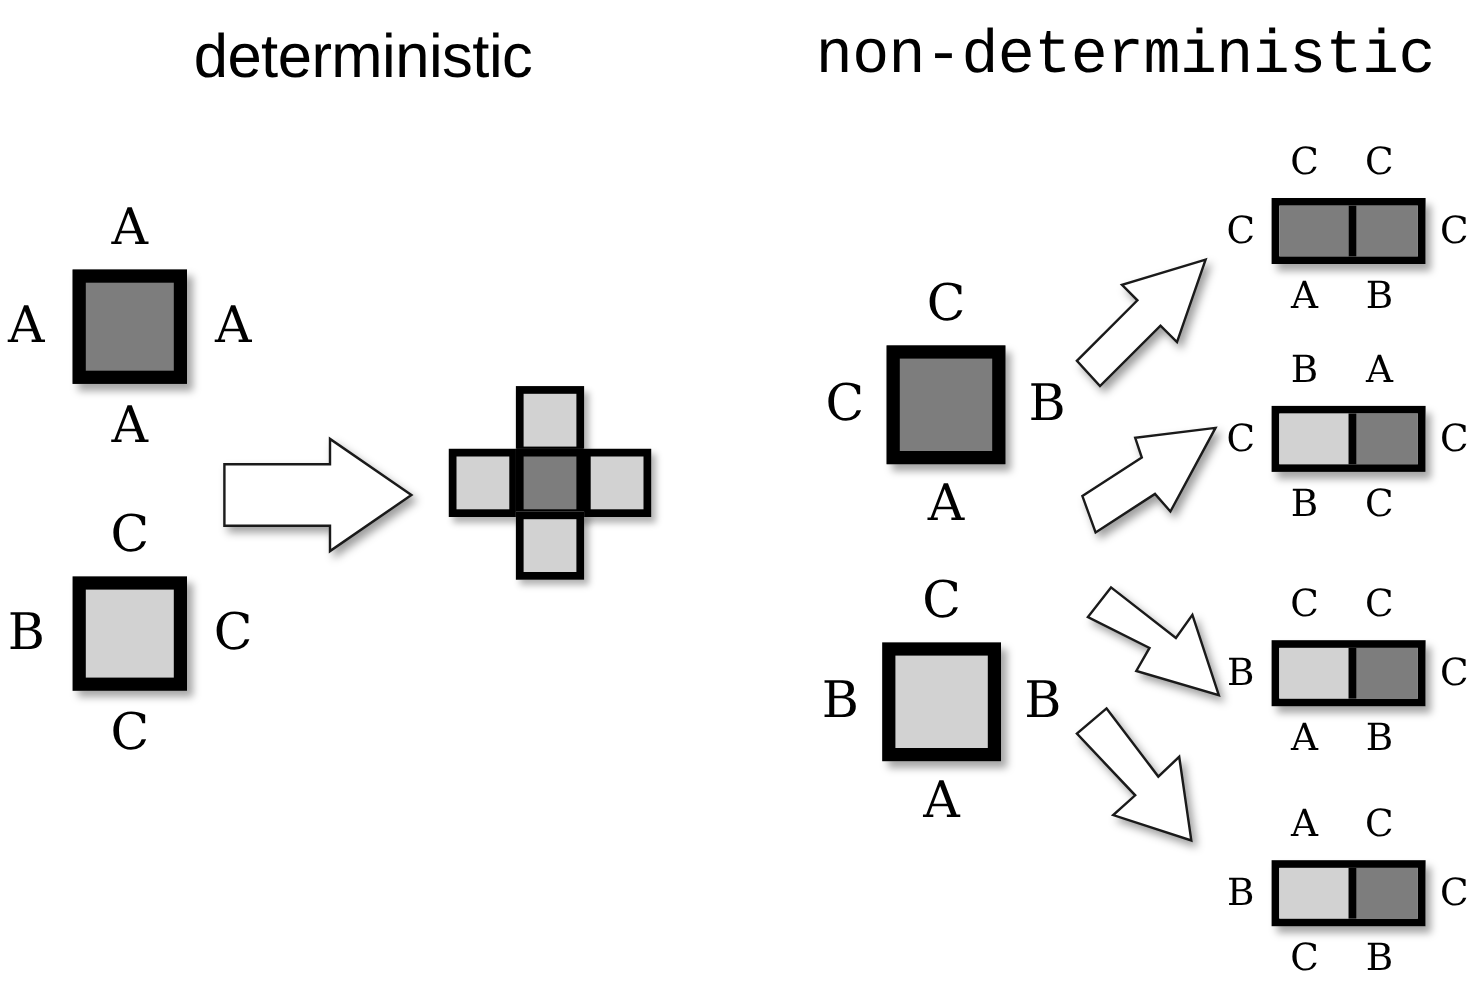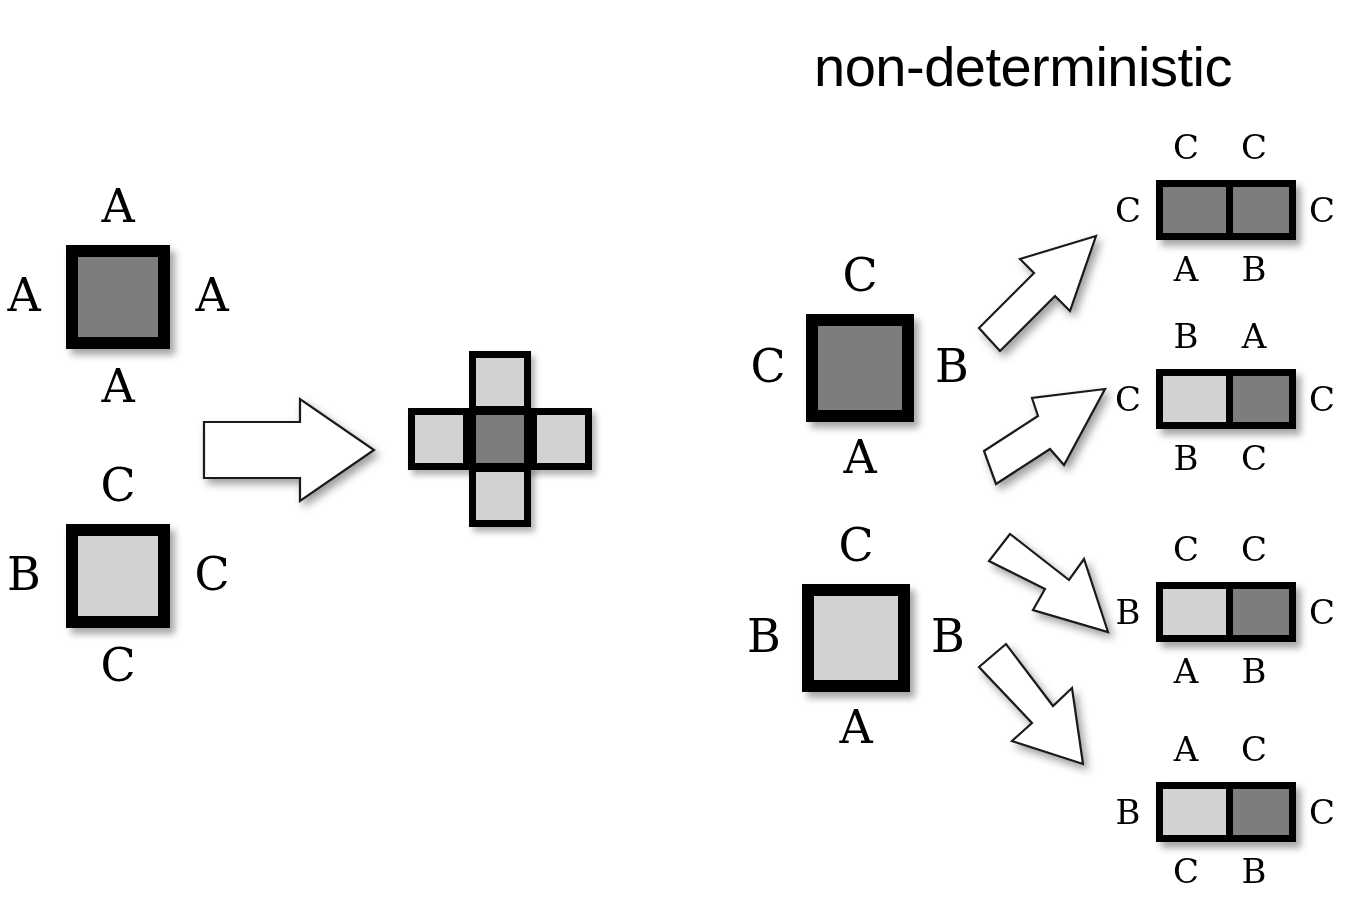--- a/index.html
+++ b/index.html
@@ -90,22 +90,23 @@
     stroke-width: 2.2;
     stroke-linejoin: miter;
     filter: drop-shadow(4px 5px 4px rgba(0,0,0,0.38));
   }
 </style>
 </head>
 <body>
 
 <div id="canvas">
 
-
-  <div class="panel-title" style="left:700px; top:34px; width:646px;">non-deterministic</div>
+  <div class="panel-title" style="left:0px; top:18px; width:660px;">deterministic</div>
+
+  <div class="panel-title" style="left:700px; top:18px; width:646px;font-family:Liberation Mono, monospace;">non-deterministic</div>
 
   <div class="tile dark" style="left:66px; top:245px; width:104px; height:104px;"></div>
   <div class="edge-label big" style="left:78px; top:183px; width:80px;">A</div>
   <div class="edge-label big" style="left:-6px; top:272px; width:60px;">A</div>
   <div class="edge-label big" style="left:182px; top:272px; width:60px;">A</div>
   <div class="edge-label big" style="left:78px; top:363px; width:80px;">A</div>
 
   <div class="tile light" style="left:66px; top:524px; width:104px; height:104px;"></div>
   <div class="edge-label big" style="left:78px; top:462px; width:80px;">C</div>
   <div class="edge-label big" style="left:-6px; top:551px; width:60px;">B</div>

